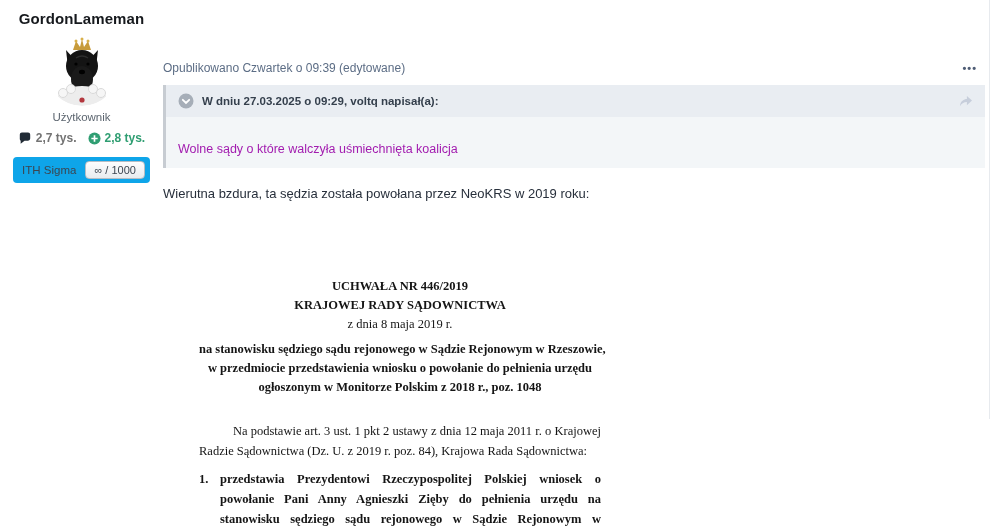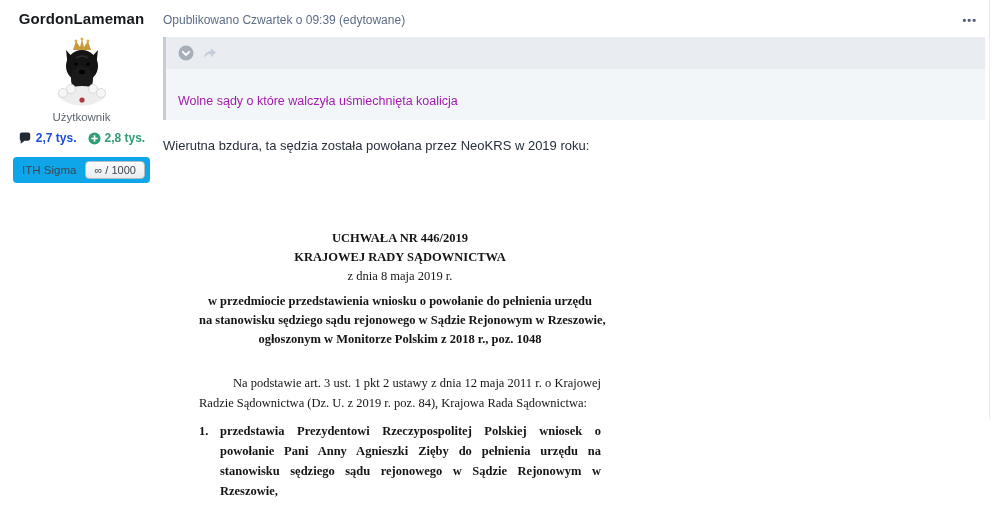--- a/index.html
+++ b/index.html
@@ -6,31 +6,31 @@
   html,body { width:1000px; height:531px; background:#ffffff; overflow:hidden;
     font-family:"Liberation Sans", sans-serif; }
   .post { display:flex; width:990px; height:419px; border-right:1px solid #e7eaee; }
 
   
   .author-pane { width:163px; padding-top:10px; display:flex; flex-direction:column; align-items:center; }
   .username { font-size:15px; font-weight:700; color:#16191d; letter-spacing:.1px; }
   .avatar { width:72px; height:72px; margin-top:7px; border-radius:50%; overflow:hidden; cursor:pointer; }
   .role { margin-top:5px; font-size:11.5px; color:#5d6670; }
   .stats { margin-top:8px; display:flex; align-items:center; gap:11px; font-size:12px; font-weight:600; }
-  .stat { display:flex; align-items:center; gap:4px; color:#1d4ed8; }
+  .stat { display:flex; align-items:center; gap:4px; color:#737373; }
   .stat.rep { color:#2f9e72; }
   .stat svg { display:block; }
   .badge-pill { margin-top:12px; display:flex; align-items:center; gap:9px;
     background:#0ea5e9; border-radius:4px; padding:4px 5px 4px 9px;
     font-size:11.5px; color:#3c4550; }
   .badge-key { background:linear-gradient(#fdfdfe,#e8ecef); border:1px solid #b6bdc4;
     border-radius:4px; padding:2px 8px; font-size:11px; color:#3c4550; cursor:pointer; }
 
   
-  .content-pane { flex:1; padding:13px 4px 0 0; }
+  .content-pane { flex:1; padding:13px 4px 0 0;margin-top:48px; }
   .meta-row { display:flex; justify-content:space-between; align-items:flex-start; }
   .meta { font-size:12px; font-weight:500; color:#5c6d85; }
   .options { font-size:11px; font-weight:700; letter-spacing:1px; color:#4e5c74;
     cursor:pointer; line-height:1; padding:2px 4px; margin-right:4px; }
 
   .quote { margin-top:9px; border-left:3px solid #c7ccd2; }
   .quote-header { background:#e9edf2; display:flex; align-items:center; gap:8px; padding:8px 12px; cursor:pointer; }
   .quote-header .qh-text { font-size:11.5px; font-weight:700; color:#343f4c; flex:1; }
   .quote-body { background:#f3f6f8; padding:11px 12px 12px 12px; }
   .quote-link { font-size:12.5px; color:#272f3b; text-decoration:underline; cursor:pointer; word-break:break-all; }
@@ -121,38 +121,39 @@
       <span class="meta">Opublikowano Czwartek o 09:39 (edytowane)</span>
       <span class="options">•••</span>
     </div>
 
     <div class="quote">
       <div class="quote-header">
         <svg width="16" height="16" viewBox="0 0 16 16">
           <circle cx="8" cy="8" r="7.5" fill="#a6aeb8"></circle>
           <path d="M4.8 6.8 L8 10 L11.2 6.8" stroke="#ffffff" stroke-width="1.8" fill="none" stroke-linecap="round"></path>
         </svg>
+        <span class="qh-text">W dniu 27.03.2025 o 09:29, voltq napisał(a):</span>
         <svg width="15" height="13" viewBox="0 0 16 14">
           <path d="M2 12 C2.5 6.5 6.5 4.5 9.5 4.4 V1 L15 6 L9.5 11 V7.6 C6 7.6 3.5 9.5 2 12 Z" fill="#c7cedb"></path>
         </svg>
       </div>
       <div class="quote-body">
         <div class="quote-text">Wolne sądy o które walczyła uśmiechnięta koalicja</div>
       </div>
     </div>
 
     <div class="post-text">Wierutna bzdura, ta sędzia została powołana przez NeoKRS w 2019 roku:</div>
 
     <div class="document">
       <div class="doc-center doc-bold">UCHWAŁA NR 446/2019</div>
       <div class="doc-center doc-bold">KRAJOWEJ RADY SĄDOWNICTWA</div>
       <div class="doc-center">z dnia 8 maja 2019 r.</div>
       <div class="doc-subject">
+        <div class="doc-center doc-bold">na stanowisku sędziego sądu rejonowego w Sądzie Rejonowym w Rzeszowie,</div>
         <div class="doc-center doc-bold">w przedmiocie przedstawienia wniosku o powołanie do pełnienia urzędu</div>
-        <div class="doc-center doc-bold">na stanowisku sędziego sądu rejonowego w Sądzie Rejonowym w Rzeszowie,</div>
         <div class="doc-center doc-bold">ogłoszonym w Monitorze Polskim z 2018 r., poz. 1048</div>
       </div>
       <div class="doc-para">Na podstawie art. 3 ust. 1 pkt 2 ustawy z dnia 12 maja 2011 r. o Krajowej Radzie Sądownictwa (Dz. U. z 2019 r. poz. 84), Krajowa Rada Sądownictwa:</div>
       <div class="doc-item">
         <span class="num">1.</span>
         <span class="item-text">przedstawia Prezydentowi Rzeczypospolitej Polskiej wniosek o powołanie Pani Anny Agnieszki Zięby do pełnienia urzędu na stanowisku sędziego sądu rejonowego w Sądzie Rejonowym w Rzeszowie,</span>
       </div>
     </div>
 
   </div>

